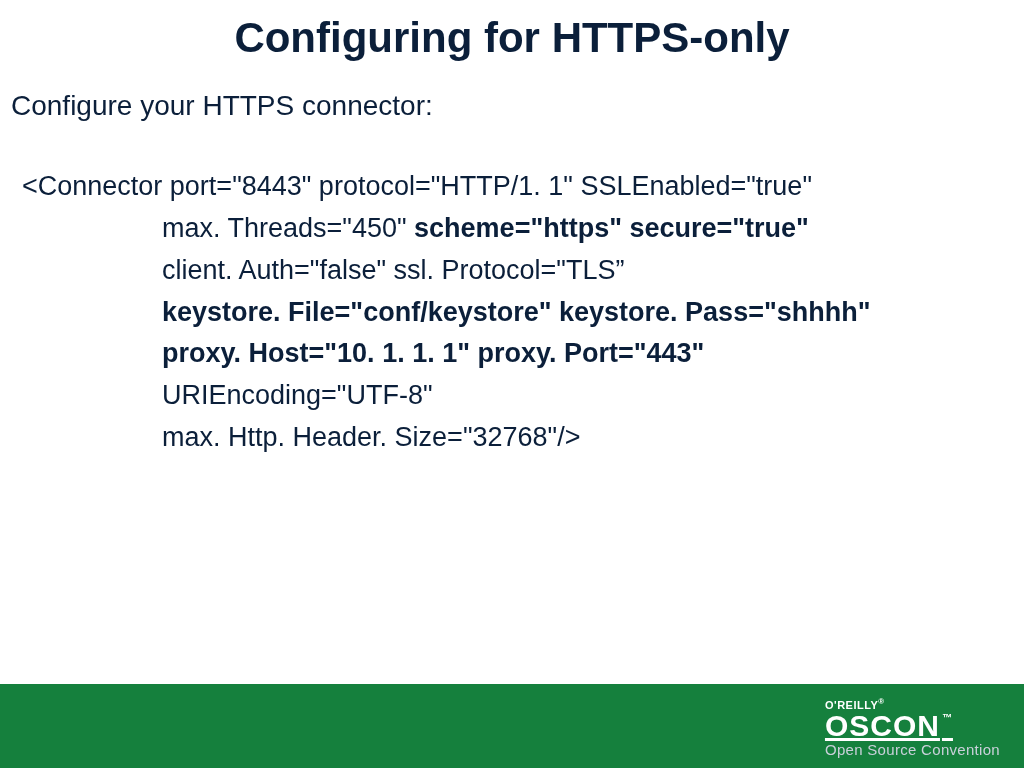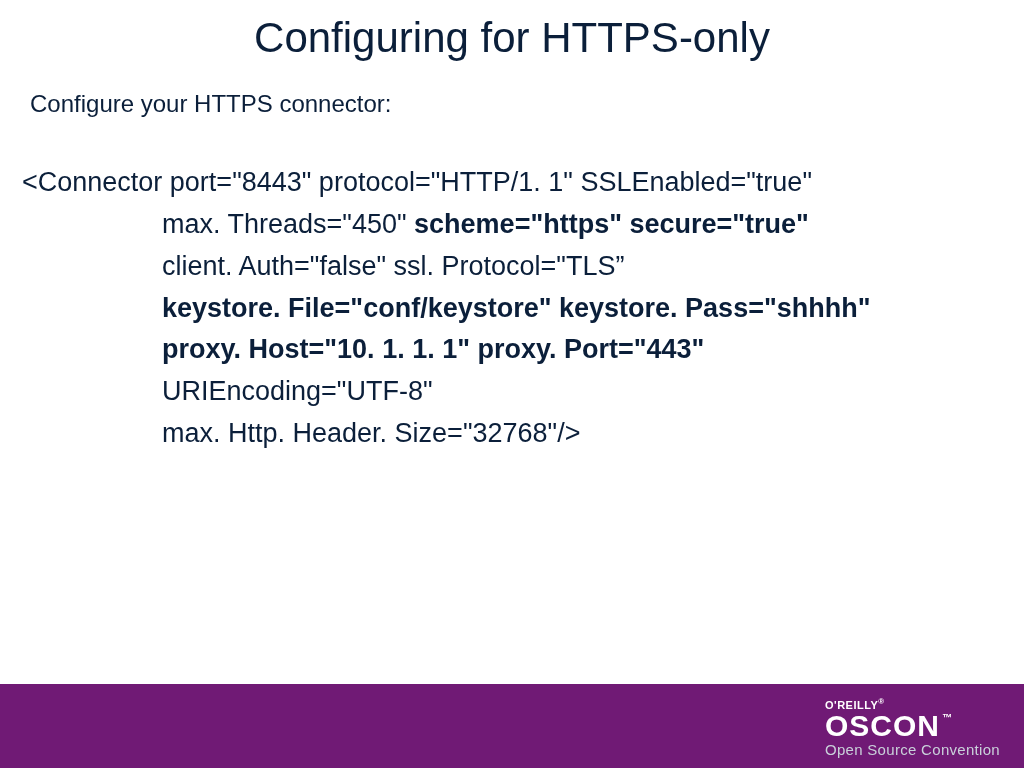--- a/index.html
+++ b/index.html
@@ -1,27 +1,27 @@
 <!DOCTYPE html>
 <html><head>
 <meta charset="utf-8">
 <style>
   * { margin: 0; padding: 0; box-sizing: border-box; }
   html, body { width: 1024px; height: 768px; font-family: Arial, Helvetica, sans-serif; background: #fff; color: #0b1f3a; }
   .slide { position: relative; width: 1024px; height: 768px; overflow: hidden; }
-  .title { font-size: 42px; font-weight: normal; text-align: center; padding-top: 14px; color: #0b1f3a; }
-  .subtitle { font-size: 24px; padding: 28px 22px 0 30px; color: #0b1f3a; }
+  .title { font-size: 42px; font-weight: bold; text-align: center; padding-top: 14px; color: #0b1f3a; }
+  .subtitle { font-size: 28px; padding: 28px 22px 0 11px; color: #0b1f3a; }
   .code-block { padding: 44px 22px 0 22px; font-size: 27px; line-height: 1.55; color: #0b1f3a; }
   .code-line { white-space: pre; }
   .indent { padding-left: 140px; }
   .bold { font-weight: bold; }
-  .footer { position: absolute; left: 0; right: 0; bottom: 0; height: 84px; background: #701a75; margin-top: 44px; }
+  .footer { position: absolute; left: 0; right: 0; bottom: 0; height: 84px; background: #15803d; margin-top: 44px; }
   .logo { position: absolute; right: 24px; bottom: 10px; text-align: left; color: #fff; }
   .logo-top { font-size: 11px; font-weight: bold; letter-spacing: 0.5px; color: #fff; }
-  .logo-main { font-size: 30px; font-weight: 800; letter-spacing: 1px; line-height: 1.0; color: #fff; }
+  .logo-main { font-size: 30px; font-weight: 800; letter-spacing: 1px; line-height: 1.0; color: #fff; text-decoration: underline; }
   .logo-main .tm { font-size: 10px; vertical-align: top; position: relative; top: 2px; margin-left: 2px; }
   .logo-sub { font-size: 15px; color: #c9d0da; letter-spacing: 0.3px; }
   .reg { font-size: 8px; vertical-align: super; }
 </style>
 </head>
 <body>
 
 <div class="slide">
 
   <div class="title">Configuring for HTTPS-only</div>

